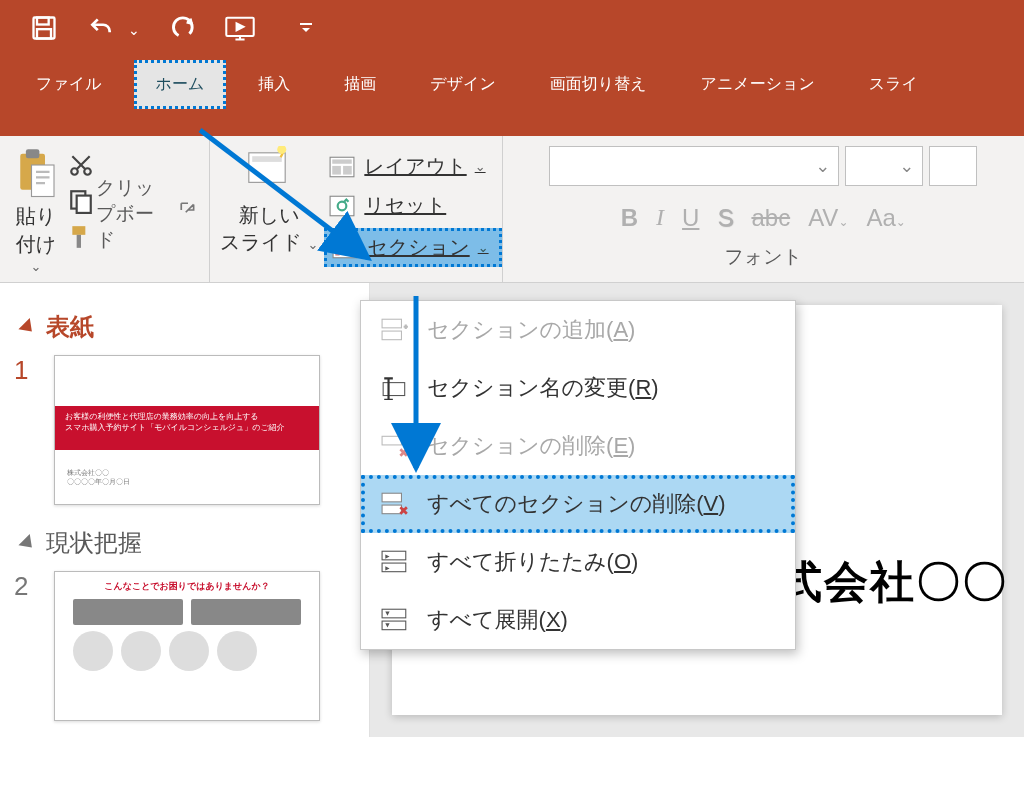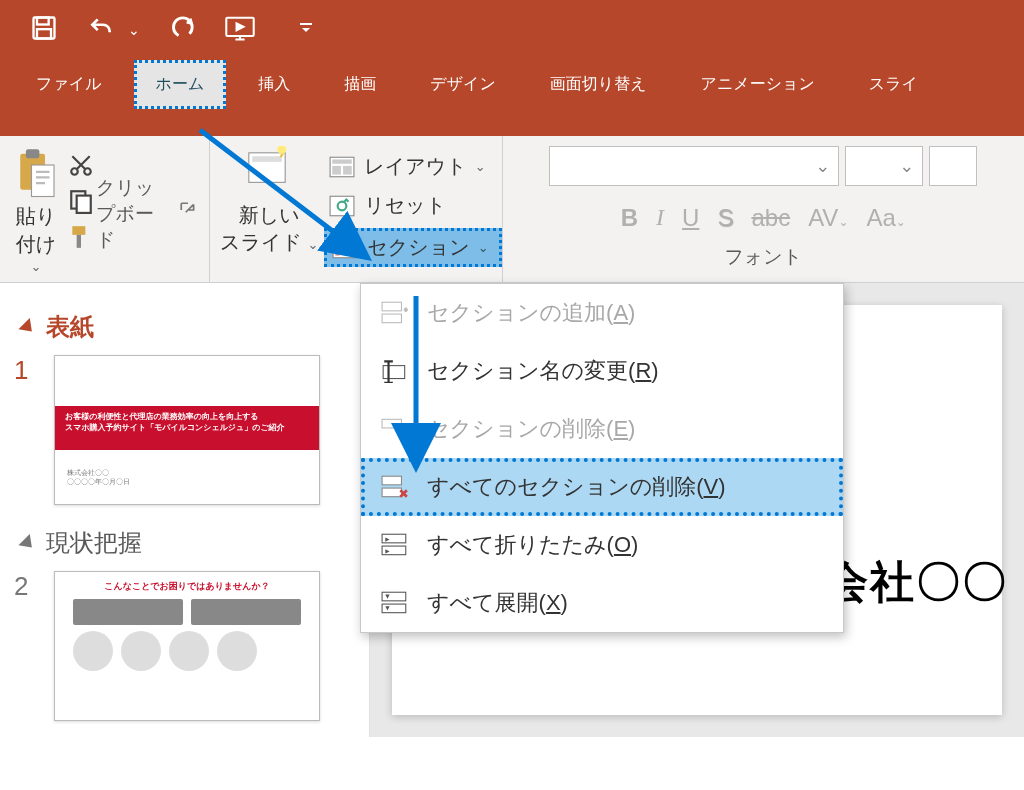--- a/index.html
+++ b/index.html
@@ -19,21 +19,21 @@
 .group { border-right: 1px solid #d0d0d0; padding: 10px 12px 6px 12px; display: flex; flex-direction: row; align-items: center; }
 .group-body { display: flex; gap: 8px; align-items: flex-start; }
 .group-label { font-size: 19px; color: #595959; padding-top: 6px; }
 .vert-btn { display: flex; flex-direction: column; align-items: center; cursor: pointer; font-size: 20px; color: #333; text-align: center; line-height: 1.4; }
 .vert-btn .big-icon { width: 48px; height: 56px; display: flex; align-items: center; justify-content: center; }
 .mini-col { display: flex; flex-direction: column; gap: 10px; justify-content: center; padding-top: 6px; }
 .mini-icon { width: 28px; height: 26px; cursor: pointer; }
 
 .slides-group { border-right: 1px solid #d0d0d0; padding: 10px 0 6px 10px; display: flex; gap: 6px; }
 .slides-left { display: flex; flex-direction: column; align-items: center; font-size: 20px; line-height: 1.35; }
-.slides-right { display: flex; flex-direction: column; gap: 6px; padding-top: 4px; }
+.slides-right { display: flex; flex-direction: column; gap: 6px; padding-top: 4px; text-decoration: underline; }
 .rb-item { display: flex; align-items: center; gap: 8px; font-size: 20px; color: #333; cursor: pointer; padding: 3px 10px 3px 4px; }
 .rb-item .ic { width: 28px; height: 26px; display: flex; align-items: center; justify-content: center; }
 .section-hilite { background: #7DBDE8; border: 3px dotted #0078D4; }
 
 .font-group { flex: 1; padding: 10px 12px 6px 12px; display: flex; flex-direction: column; align-items: center; }
 .font-row1 { display: flex; gap: 6px; }
 .font-box { background: #fff; border: 1px solid #c0c0c0; height: 40px; }
 .font-row2 { display: flex; gap: 18px; margin-top: 18px; }
 .fb { color: #b0b0b0; font-size: 24px; cursor: pointer; }
 .launch { width: 20px; height: 20px; cursor: pointer; }
@@ -41,35 +41,35 @@
 
 .workspace { display: flex; height: calc(790px - 60px - 76px - 200px); }
 .thumbs { width: 370px; background: #fff; padding: 20px 14px; border-right: 1px solid #e0e0e0; }
 .sec-head { display: flex; align-items: center; gap: 10px; color: #B7472A; font-weight: bold; font-size: 24px; margin: 8px 0 12px 6px; cursor: pointer; }
 .sec-head.gray { color: #595959; font-weight: normal; }
 .tri { width: 0; height: 0; border-left: 8px solid transparent; border-right: 8px solid transparent; border-top: 11px solid currentColor; transform: rotate(-45deg); }
 .thumb-row { display: flex; gap: 16px; align-items: flex-start; margin-bottom: 22px; }
 .thumb-num { color: #B7472A; font-size: 26px; width: 24px; }
 .thumb { width: 266px; height: 150px; border: 1px solid #bbb; background: #fff; position: relative; overflow: hidden; box-shadow: 0 1px 3px rgba(0,0,0,0.15); }
 .thumb .hdr { position: absolute; top: 14px; left: 8px; font-size: 9px; color: #666; margin-top: 38px; }
-.thumb .band { position: absolute; top: 50px; left: 0; right: 0; height: 44px; background: #C8102E; font-weight: bold; }
+.thumb .band { position: absolute; top: 50px; left: 0; right: 0; height: 44px; background: #C8102E; }
 .thumb .band-text { color: #fff; font-size: 8px; padding: 6px 10px; line-height: 1.3; }
 .thumb .foot { position: absolute; bottom: 18px; left: 12px; font-size: 7px; color: #777; line-height: 1.3; }
 .thumb2 .t2h { font-size: 9px; color: #C8102E; text-align: center; padding-top: 8px; font-weight: bold; }
 .thumb2 .t2b { padding: 6px 18px; display: flex; gap: 8px; }
 .t2panel { flex: 1; background: #888; height: 26px; border-radius: 2px; }
 .t2circ { display: flex; gap: 8px; padding: 0 18px; }
 .t2circ div { width: 40px; height: 40px; border-radius: 50%; background: #ddd; }
 
 .canvas { flex: 1; background: #e8e8e8; padding: 22px; position: relative; }
 .slide-canvas { background: #fff; width: 100%; height: 100%; box-shadow: 0 2px 8px rgba(0,0,0,0.2); position: relative; }
 .slide-title-text { position: absolute; top: 248px; right: -6px; font-size: 44px; font-weight: bold; color: #000; letter-spacing: 2px; }
 
 
-.dropdown { position: absolute; top: 283px; left: 360px; width: 484px; background: #fff; border: 1px solid #c8c8c8; box-shadow: 2px 4px 10px rgba(0,0,0,0.25); z-index: 50; }
+.dropdown { position: absolute; top: 300px; left: 360px; width: 436px; background: #fff; border: 1px solid #c8c8c8; box-shadow: 2px 4px 10px rgba(0,0,0,0.25); z-index: 50; }
 .dd-item { display: flex; align-items: center; gap: 16px; padding: 14px 18px; font-size: 22px; color: #333; cursor: pointer; }
 .dd-item .dd-ic { width: 32px; height: 28px; display: flex; align-items: center; justify-content: center; }
 .dd-item.disabled { color: #a8a8a8; }
 .dd-item.hilite { background: #ACD8F3; border: 4px dotted #0078D4; padding: 10px 14px; }
 .dd-item u { text-decoration: underline; }
 
 
 .arrow-svg { position: absolute; top: 0; left: 0; pointer-events: none; z-index: 100; }
 </style>
 </head>

